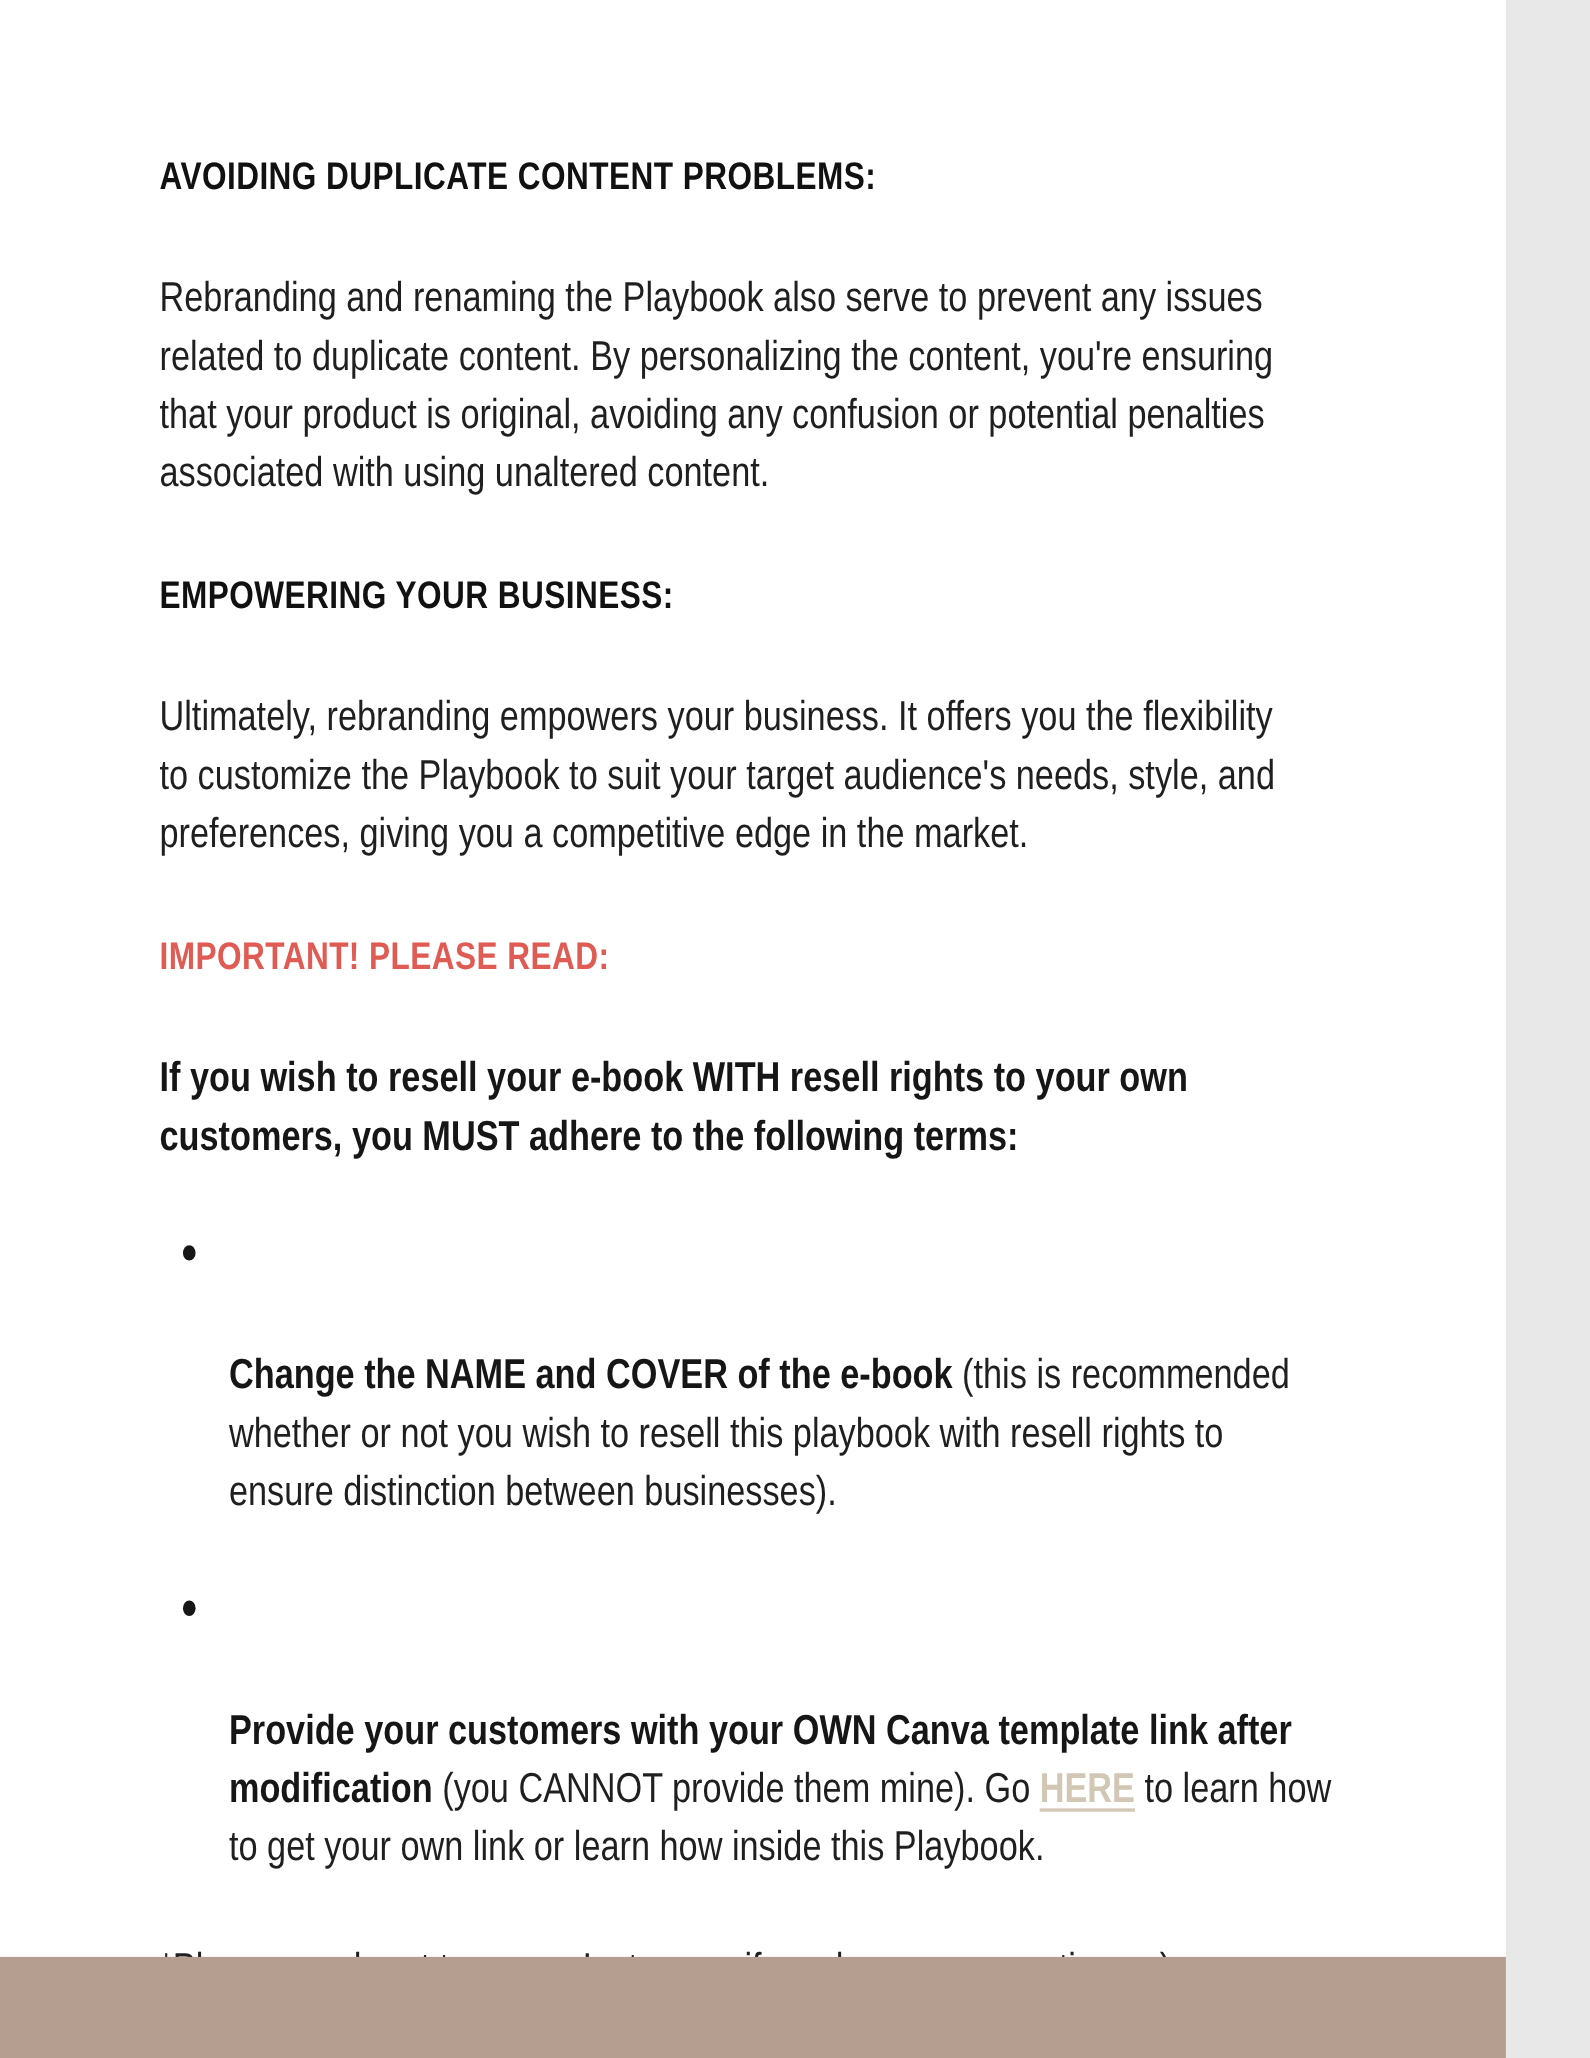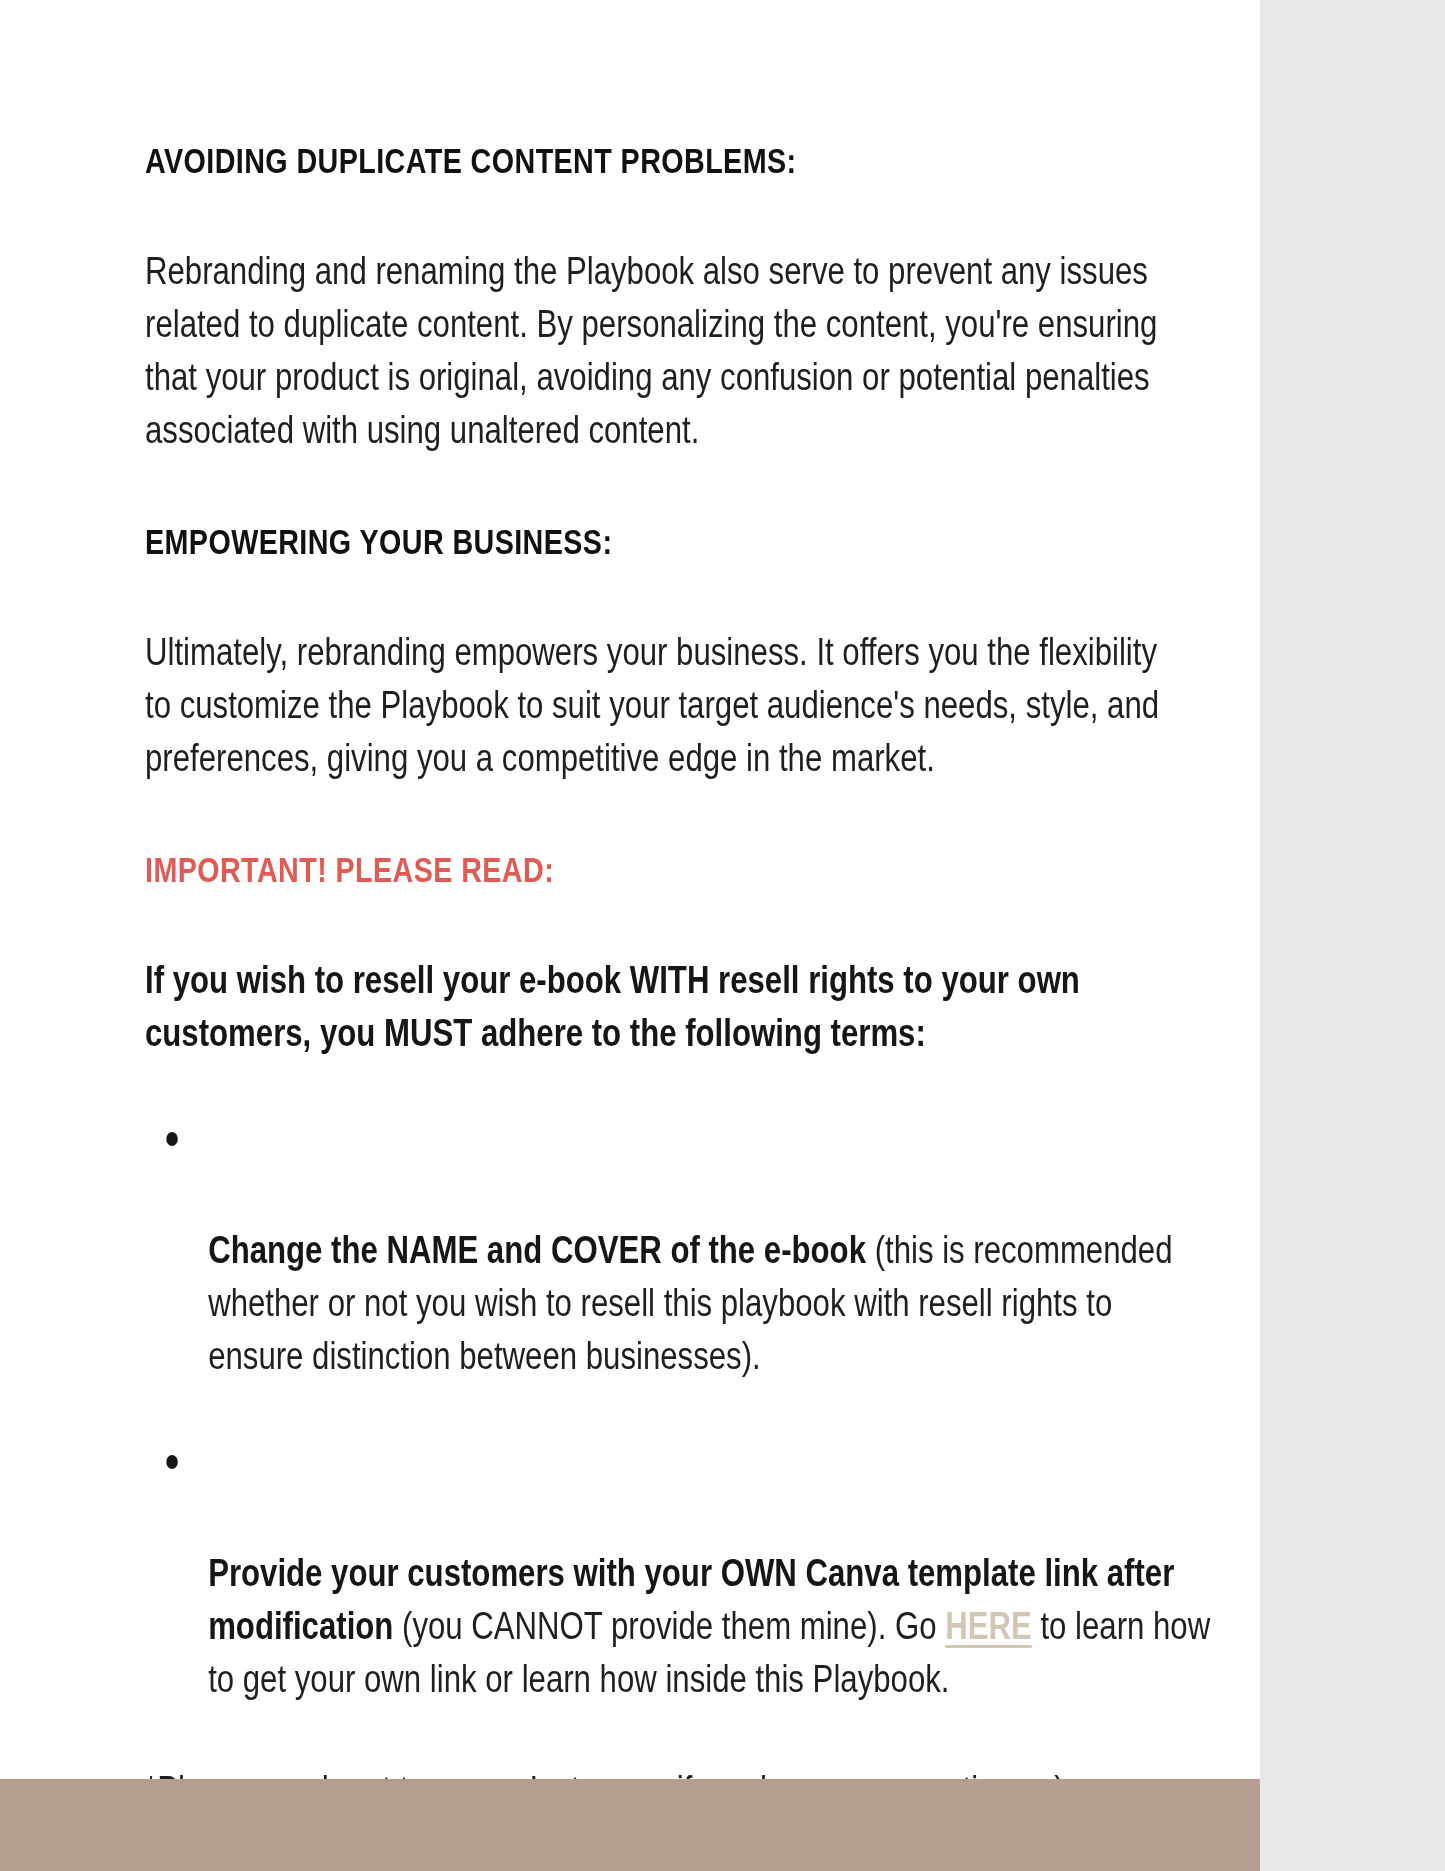--- a/index.html
+++ b/index.html
@@ -1,18 +1,18 @@
 <!DOCTYPE html>
 <html style="--alert: #e05b54; --link: #d2c7b5; --bar: #b59d90; --heading: #111111; --body: #1f1f1f;"><head>
 <meta charset="utf-8">
 <style>
   html,body { margin:0; padding:0; background:#e8e8e8; }
   .page {
     position:relative;
-    width:1260px; height:1871px;
+    width:1369px; height:1871px;
     background:#ffffff;
     overflow:hidden;
     font-family:"Liberation Sans", sans-serif;
     color:#1f1f1f;
   }
   
   .content {
     position:absolute;
     left:145px; top:134px;
     width:1392px;

